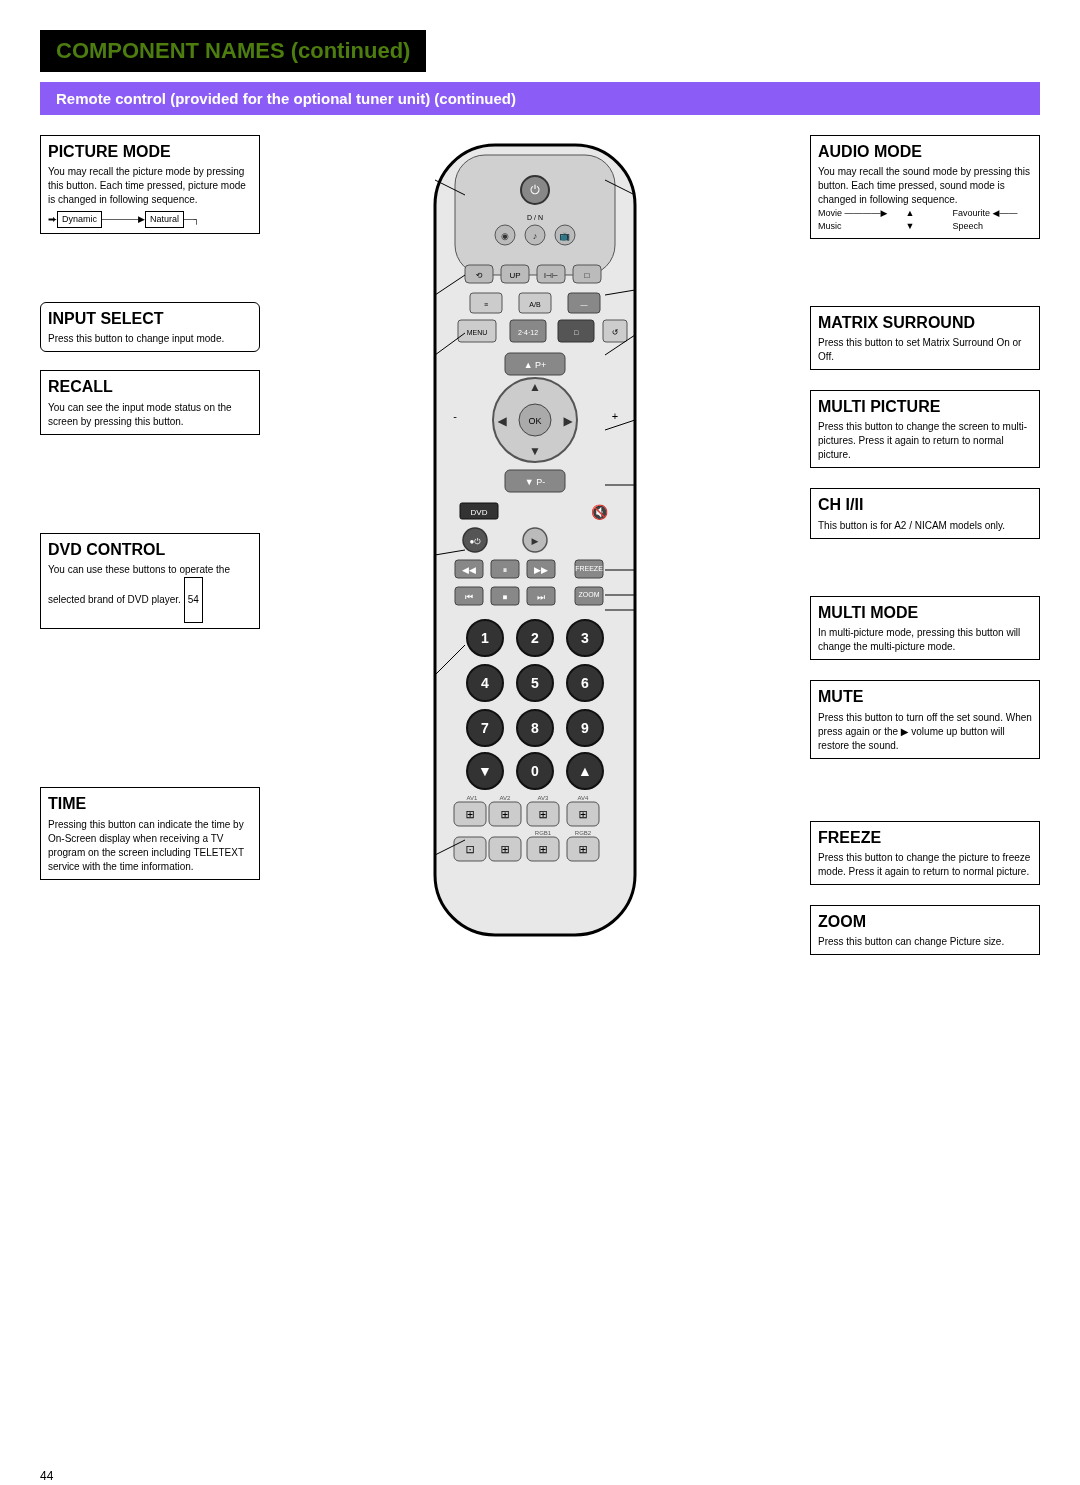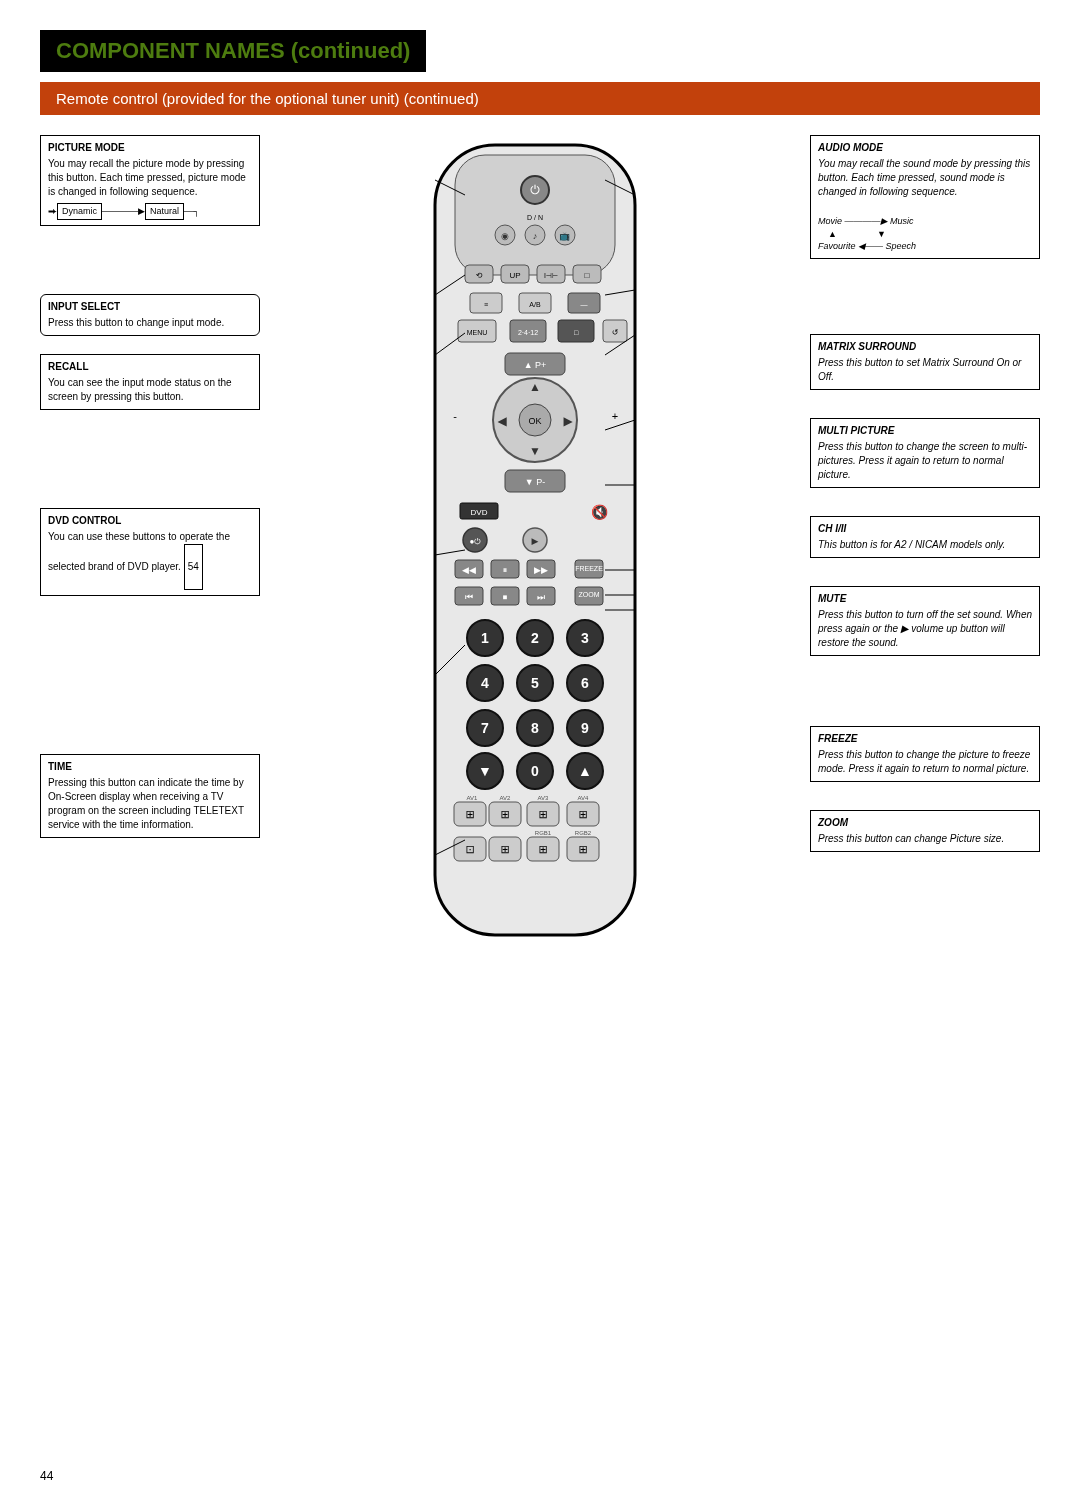--- a/index.html
+++ b/index.html
@@ -18,24 +18,24 @@
       background: #000;
       color: #4d7c0f;
       font-size: 22px;
       font-weight: bold;
       padding: 8px 16px;
       display: inline-block;
       margin-bottom: 10px;
     }
 
     .subtitle {
-      background: #c2410c;
+      background: #8b5cf6;
       color: #fff;
       font-size: 15px;
-      font-weight: normal;
+      font-weight: bold;
       padding: 8px 16px;
       display: block;
       margin-bottom: 20px;
     }
 
     .main-layout {
       display: flex;
       flex-direction: row;
       gap: 0;
       position: relative;
@@ -46,67 +46,66 @@
       display: flex;
       flex-direction: column;
       gap: 0;
       position: relative;
     }
 
     .right-annotations {
       width: 230px;
       display: flex;
       flex-direction: column;
-      gap: 12px;
+      gap: 4px;
       position: relative;
-      font-style: italic;
     }
 
     .remote-container {
       flex: 1;
       display: flex;
       justify-content: center;
       align-items: flex-start;
       position: relative;
     }
 
     .annotation-box {
       border: 1px solid #000;
       padding: 5px 7px;
       margin-bottom: 8px;
       font-size: 10px;
       line-height: 1.4;
     }
 
     .annotation-box .ann-title {
       font-weight: bold;
-      font-size: 10px;
+      font-size: 16px;
       display: block;
       margin-bottom: 2px;
     }
 
     
     .sequence-diagram {
       display: flex;
       align-items: center;
       margin-top: 4px;
       font-size: 9px;
     }
     .seq-box {
       border: 1px solid #000;
       padding: 1px 4px;
       font-size: 9px;
     }
 
     
     .audio-sequence {
       display: flex;
-      flex-direction: column;
+      flex-direction: row;
       font-size: 9px;
-      margin-top: 16px;
+      margin-top: 0;
     }
     .audio-seq-row {
       display: flex;
       align-items: center;
       gap: 4px;
     }
 
     .page-number {
       position: absolute;
       bottom: 2px;
@@ -362,20 +361,24 @@
     <div class="annotation-box" style="margin-top: 8px;">
       <span class="ann-title">MULTI PICTURE</span>
       <span>Press this button to change the screen to multi-pictures. Press it again to return to normal picture.</span>
     </div>
 
     <div class="annotation-box" style="margin-top: 8px;">
       <span class="ann-title">CH I/II</span>
       <span>This button is for A2 / NICAM models only.</span>
     </div>
 
+    <div class="annotation-box" style="margin-top: 45px;">
+      <span class="ann-title">MULTI MODE</span>
+      <span>In multi-picture mode, pressing this button will change the multi-picture mode.</span>
+    </div>
 
     <div class="annotation-box" style="margin-top: 8px;">
       <span class="ann-title">MUTE</span>
       <span>Press this button to turn off the set sound. When press again or the ▶ volume up button will restore the sound.</span>
     </div>
 
     <div class="annotation-box" style="margin-top: 50px;">
       <span class="ann-title">FREEZE</span>
       <span>Press this button to change the picture to freeze mode. Press it again to return to normal picture.</span>
     </div>

